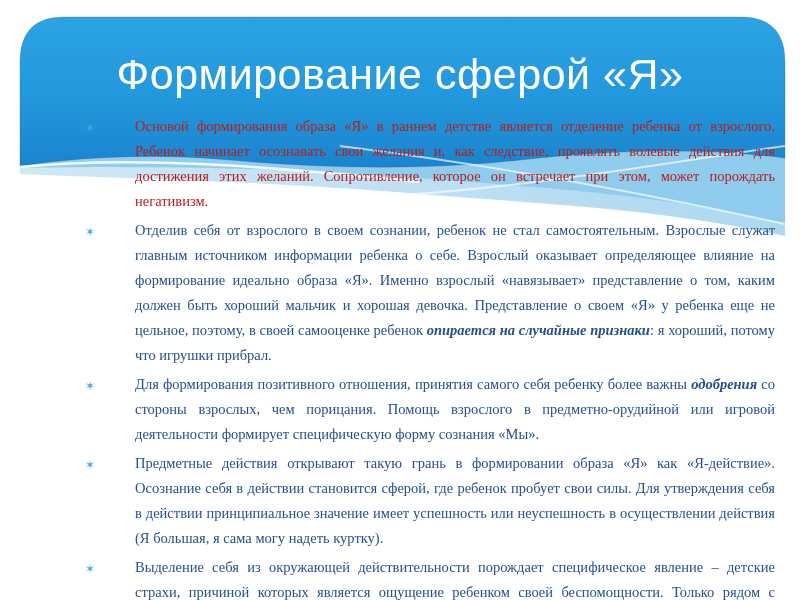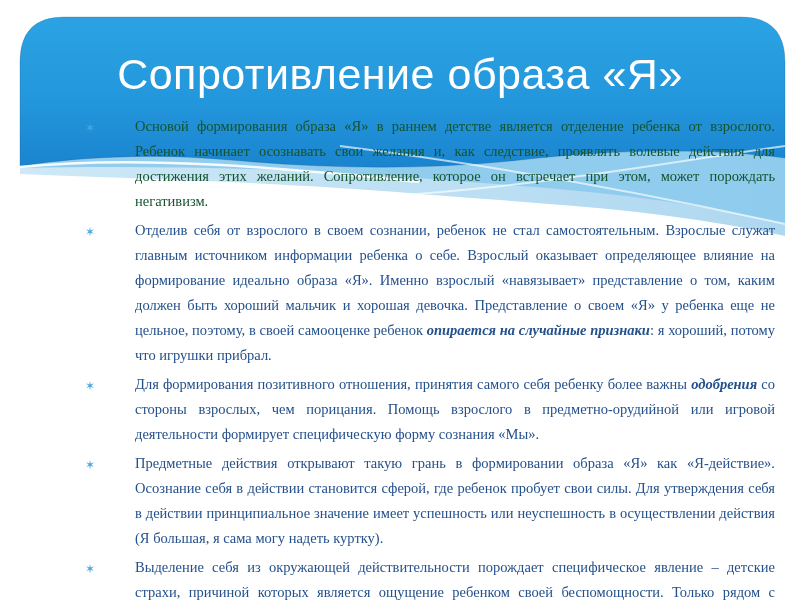--- a/index.html
+++ b/index.html
@@ -92,23 +92,23 @@
              L785,158
              C700,147 610,150 520,160
              C420,171 320,168 230,160
              C150,153 80,157 20,166 Z"></path>
 
     <path fill="none" stroke="#ffffff" stroke-width="2" opacity="0.65" d="M340,146 C500,166 640,192 785,224"></path>
     <path fill="none" stroke="#ffffff" stroke-width="2" opacity="0.65" d="M280,200 C480,198 640,166 785,146"></path>
     <path fill="none" stroke="#ffffff" stroke-width="2.5" opacity="0.9" d="M20,167 C150,154 300,170 420,182"></path>
   </svg>
 
-  <h1 class="slide-title" style="color: rgb(255, 255, 255);">Сопротивление образа «Я»</h1>
+  <h1 class="slide-title" style="color: rgb(255, 255, 255);">Формирование сферой «Я»</h1>
 
   <ul class="body-text">
-      <li><span class="star" style="color: rgb(74, 166, 222);">✶</span><span style="color: #14532d;">Основой формирования образа «Я» в раннем детстве является отделение ребенка от взрослого. Ребенок начинает осознавать свои желания и, как следствие, проявлять волевые действия для достижения этих желаний. Сопротивление, которое он встречает при этом, может порождать негативизм.</span></li>
+      <li><span class="star" style="color: rgb(74, 166, 222);">✶</span><span style="color: #b91c1c;">Основой формирования образа «Я» в раннем детстве является отделение ребенка от взрослого. Ребенок начинает осознавать свои желания и, как следствие, проявлять волевые действия для достижения этих желаний. Сопротивление, которое он встречает при этом, может порождать негативизм.</span></li>
       <li><span class="star" style="color: rgb(74, 166, 222);">✶</span><span style="color: rgb(36, 80, 140);">Отделив себя от взрослого в своем сознании, ребенок не стал самостоятельным. Взрослые служат главным источником информации ребенка о себе. Взрослый оказывает определяющее влияние на формирование идеально образа «Я». Именно взрослый «навязывает» представление о том, каким должен быть хороший мальчик и хорошая девочка. Представление о своем «Я» у ребенка еще не цельное, поэтому, в своей самооценке ребенок </span><span class="it" style="color: rgb(36, 80, 140);">опирается на случайные признаки</span><span style="color: rgb(36, 80, 140);">: я хороший, потому что игрушки прибрал.</span></li>
       <li><span class="star" style="color: rgb(74, 166, 222);">✶</span><span style="color: rgb(36, 80, 140);">Для формирования позитивного отношения, принятия самого себя ребенку более важны </span><span class="it" style="color: rgb(36, 80, 140);">одобрения</span><span style="color: rgb(36, 80, 140);"> со стороны взрослых, чем порицания. Помощь взрослого в предметно-орудийной или игровой деятельности формирует специфическую форму сознания «Мы».</span></li>
       <li><span class="star" style="color: rgb(74, 166, 222);">✶</span><span style="color: rgb(36, 80, 140);">Предметные действия открывают такую грань в формировании образа «Я» как «Я-действие». Осознание себя в действии становится сферой, где ребенок пробует свои силы. Для утверждения себя в действии принципиальное значение имеет успешность или неуспешность в осуществлении действия (Я большая, я сама могу надеть куртку).</span></li>
       <li><span class="star" style="color: rgb(74, 166, 222);">✶</span><span style="color: rgb(36, 80, 140);">Выделение себя из окружающей действительности порождает специфическое явление – детские страхи, причиной которых является ощущение ребенком своей беспомощности. Только рядом с взрослыми ребенок чувствует себя в безопасности.</span></li>
     </ul>
 
 </div>
 
 </body></html>

